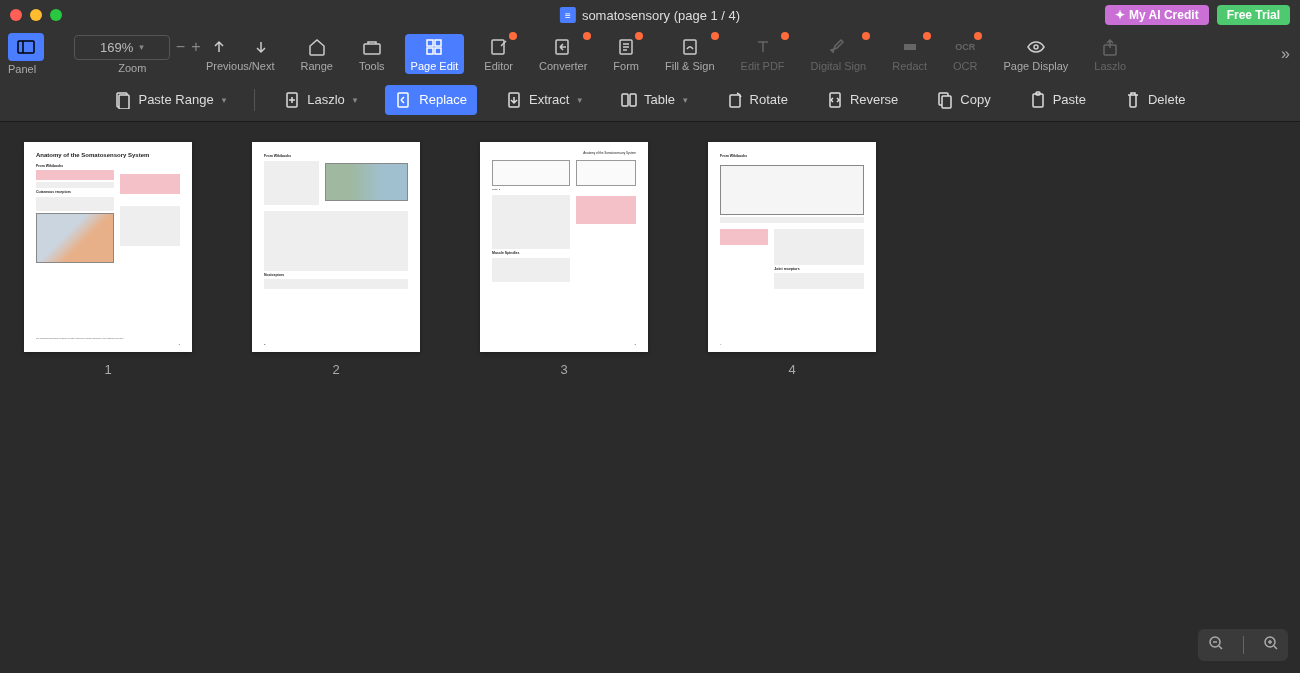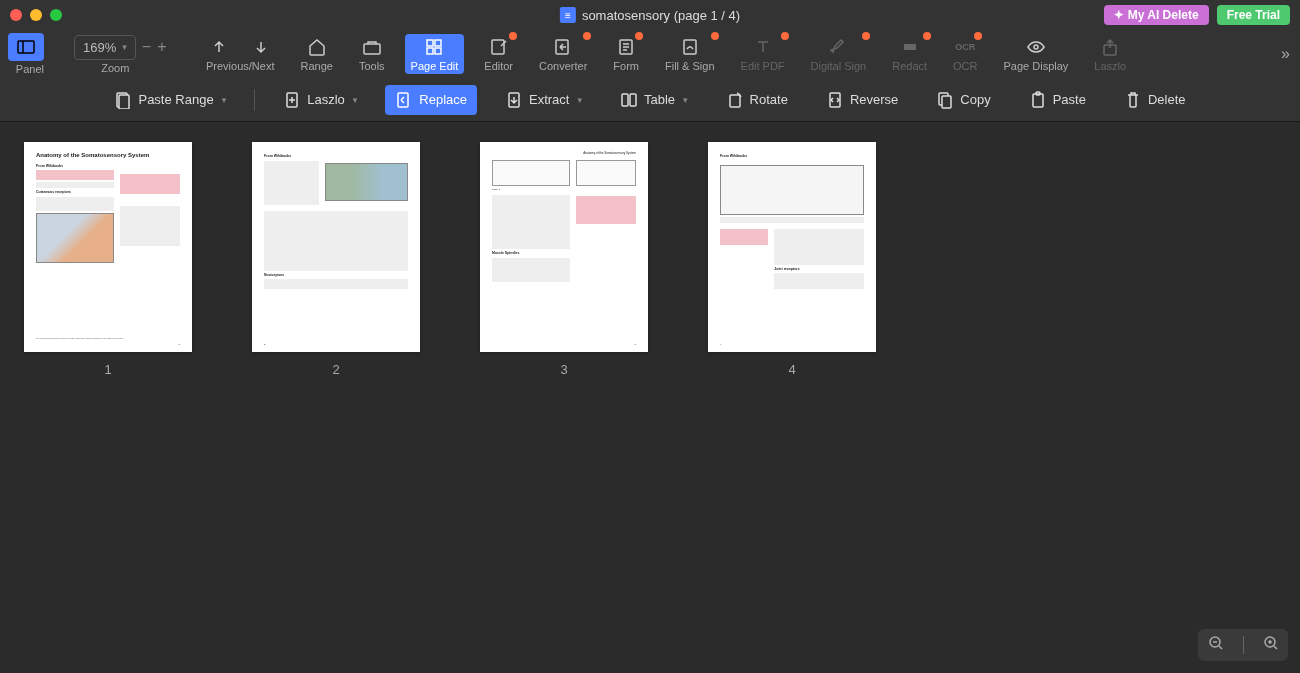--- a/index.html
+++ b/index.html
@@ -16,21 +16,21 @@
 .title-icon { width: 16px; height: 16px; background: #4a7dff; border-radius: 2px; display: flex; align-items: center; justify-content: center; color: white; font-size: 10px; font-weight: bold; }
 .title-right { position: absolute; right: 10px; display: flex; gap: 8px; }
 .pill { padding: 3px 10px; border-radius: 4px; font-size: 12px; font-weight: 600; display: flex; align-items: center; gap: 4px; cursor: pointer; }
 .pill.ai { background: #c96fd6; color: white; }
 .pill.trial { background: #4fc96f; color: white; }
 
 
 .main-toolbar { height: 48px; background: #333333; display: flex; align-items: center; padding: 0 8px; position: relative; }
 .tb-left { display: flex; align-items: center; gap: 6px; }
 .panel-btn { width: 36px; height: 28px; background: #4a7dff; border-radius: 4px; display: flex; align-items: center; justify-content: center; }
-.zoom-box { border: 1px solid #555; border-radius: 4px; padding: 4px 8px; color: #bbb; font-size: 13px; display: flex; align-items: center; gap: 6px; margin-left: 10px; }
+.zoom-box { border: 1px solid #555; border-radius: 4px; padding: 4px 25px; color: #bbb; font-size: 13px; display: flex; align-items: center; gap: 6px; margin-left: 10px; }
 .zoom-chev { font-size: 9px; color: #888; }
 .zoom-pm { color: #888; font-size: 16px; margin-left: 6px; cursor: pointer; }
 .tb-center { position: absolute; left: 200px; display: flex; gap: 14px; }
 .tb-item { display: flex; flex-direction: column; align-items: center; gap: 2px; cursor: pointer; position: relative; padding: 2px 6px; border-radius: 4px; }
 .tb-item.active { background: #4a7dff; }
 .tb-icon { width: 24px; height: 22px; display: flex; align-items: center; justify-content: center; color: #ccc; }
 .tb-label { font-size: 11px; color: #aaa; }
 .tb-item.dim .tb-label, .tb-item.dim .tb-icon { color: #666; }
 .dot { position: absolute; top: -2px; right: 2px; width: 8px; height: 8px; background: #ff6b3d; border-radius: 50%; }
 .tb-more { position: absolute; right: 10px; color: #aaa; font-size: 16px; cursor: pointer; }
@@ -80,31 +80,31 @@
     <div class="tl yellow"></div>
     <div class="tl green"></div>
   </div>
   <div class="title-center">
     <div class="title-icon">≡</div>
     <span>somatosensory (page 1 / 4)</span>
   </div>
   <div class="title-right">
     <div class="pill ai">
       <span>✦</span>
-      <span>My AI Delete</span>
+      <span>My AI Credit</span>
     </div>
     <div class="pill trial">
       <span>Free Trial</span>
     </div>
   </div>
 </div>
 
 <div class="main-toolbar">
   <div class="tb-left">
-    <div style="display:flex;flex-direction:column;align-items:flex-end;gap:2px;">
+    <div style="display:flex;flex-direction:column;align-items:flex-start;gap:2px;">
       <div class="panel-btn">
         <svg width="18" height="14" viewBox="0 0 18 14">
             <rect x="1" y="1" width="16" height="12" rx="1"></rect>
             <line x1="6" y1="1" x2="6" y2="13"></line>
           </svg>
       </div>
       <span class="tb-label">Panel</span>
     </div>
     <div style="display:flex;flex-direction:column;align-items:center;gap:2px;margin-left:14px;">
       <div style="display:flex;align-items:center;">

